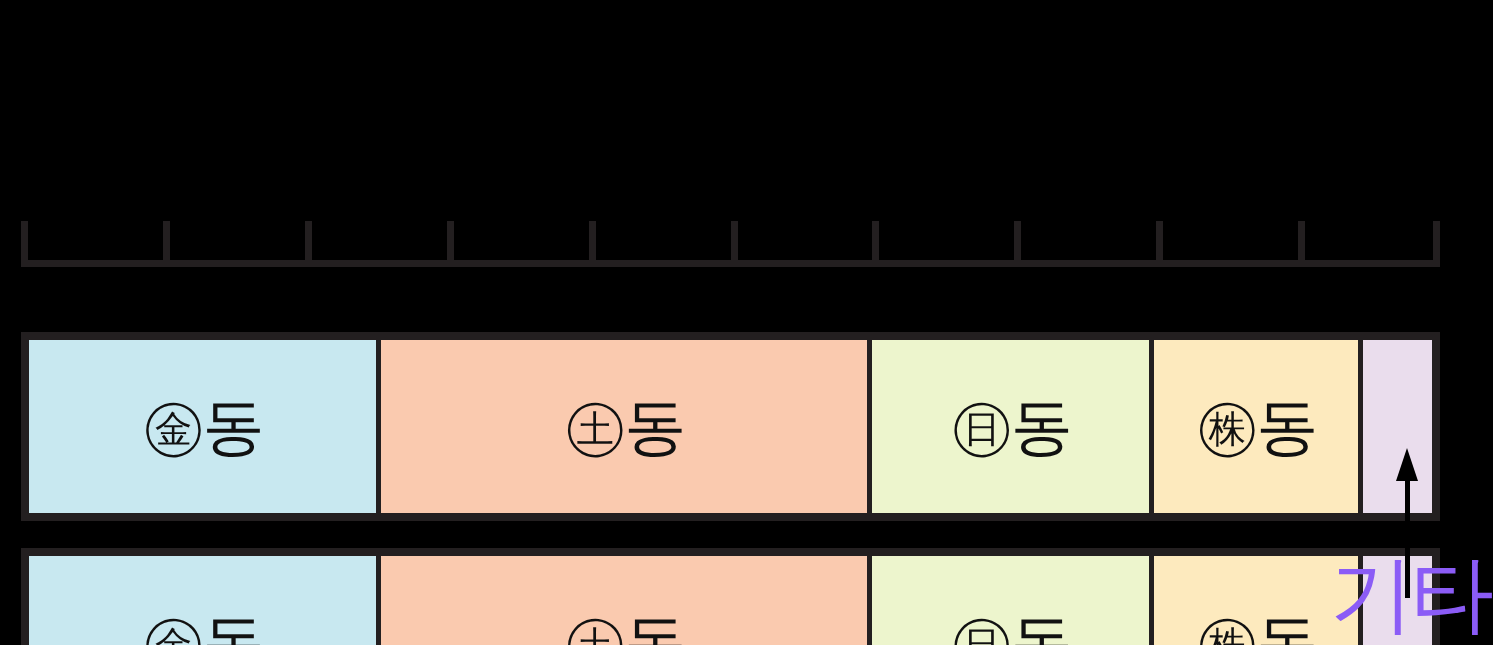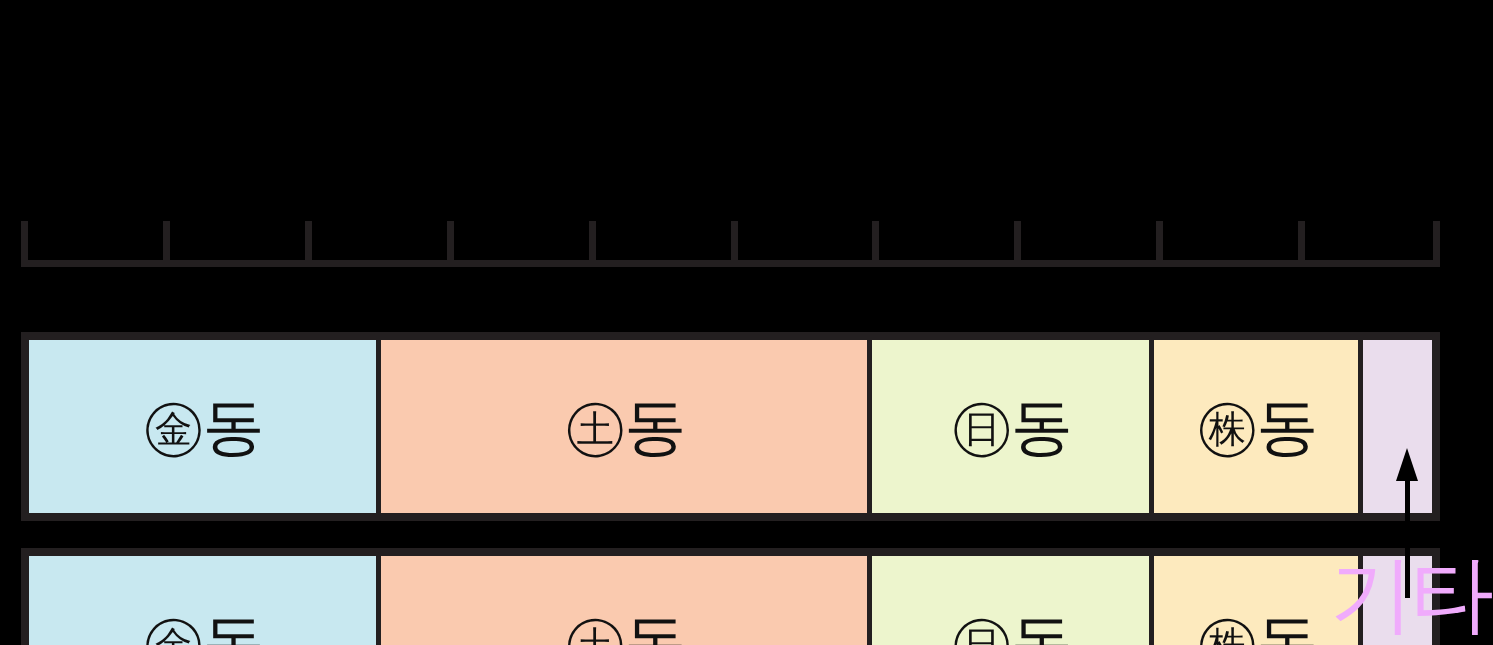--- a/index.html
+++ b/index.html
@@ -113,21 +113,21 @@
     border-right: 11px solid transparent;
     border-bottom: 33px solid #000000;
   }
 
   .callout-label {
     position: absolute;
     left: 1330px;
     top: 552px;
     font-size: 84px;
     line-height: 1;
-    color: #f0abfc;
+    color: #8b5cf6;
     white-space: nowrap;
     letter-spacing: -4px;
     font-family: "DejaVu Sans", "Liberation Sans", sans-serif;
   }
 </style>
 </head>
 <body>
 
 <div id="stage">
 

